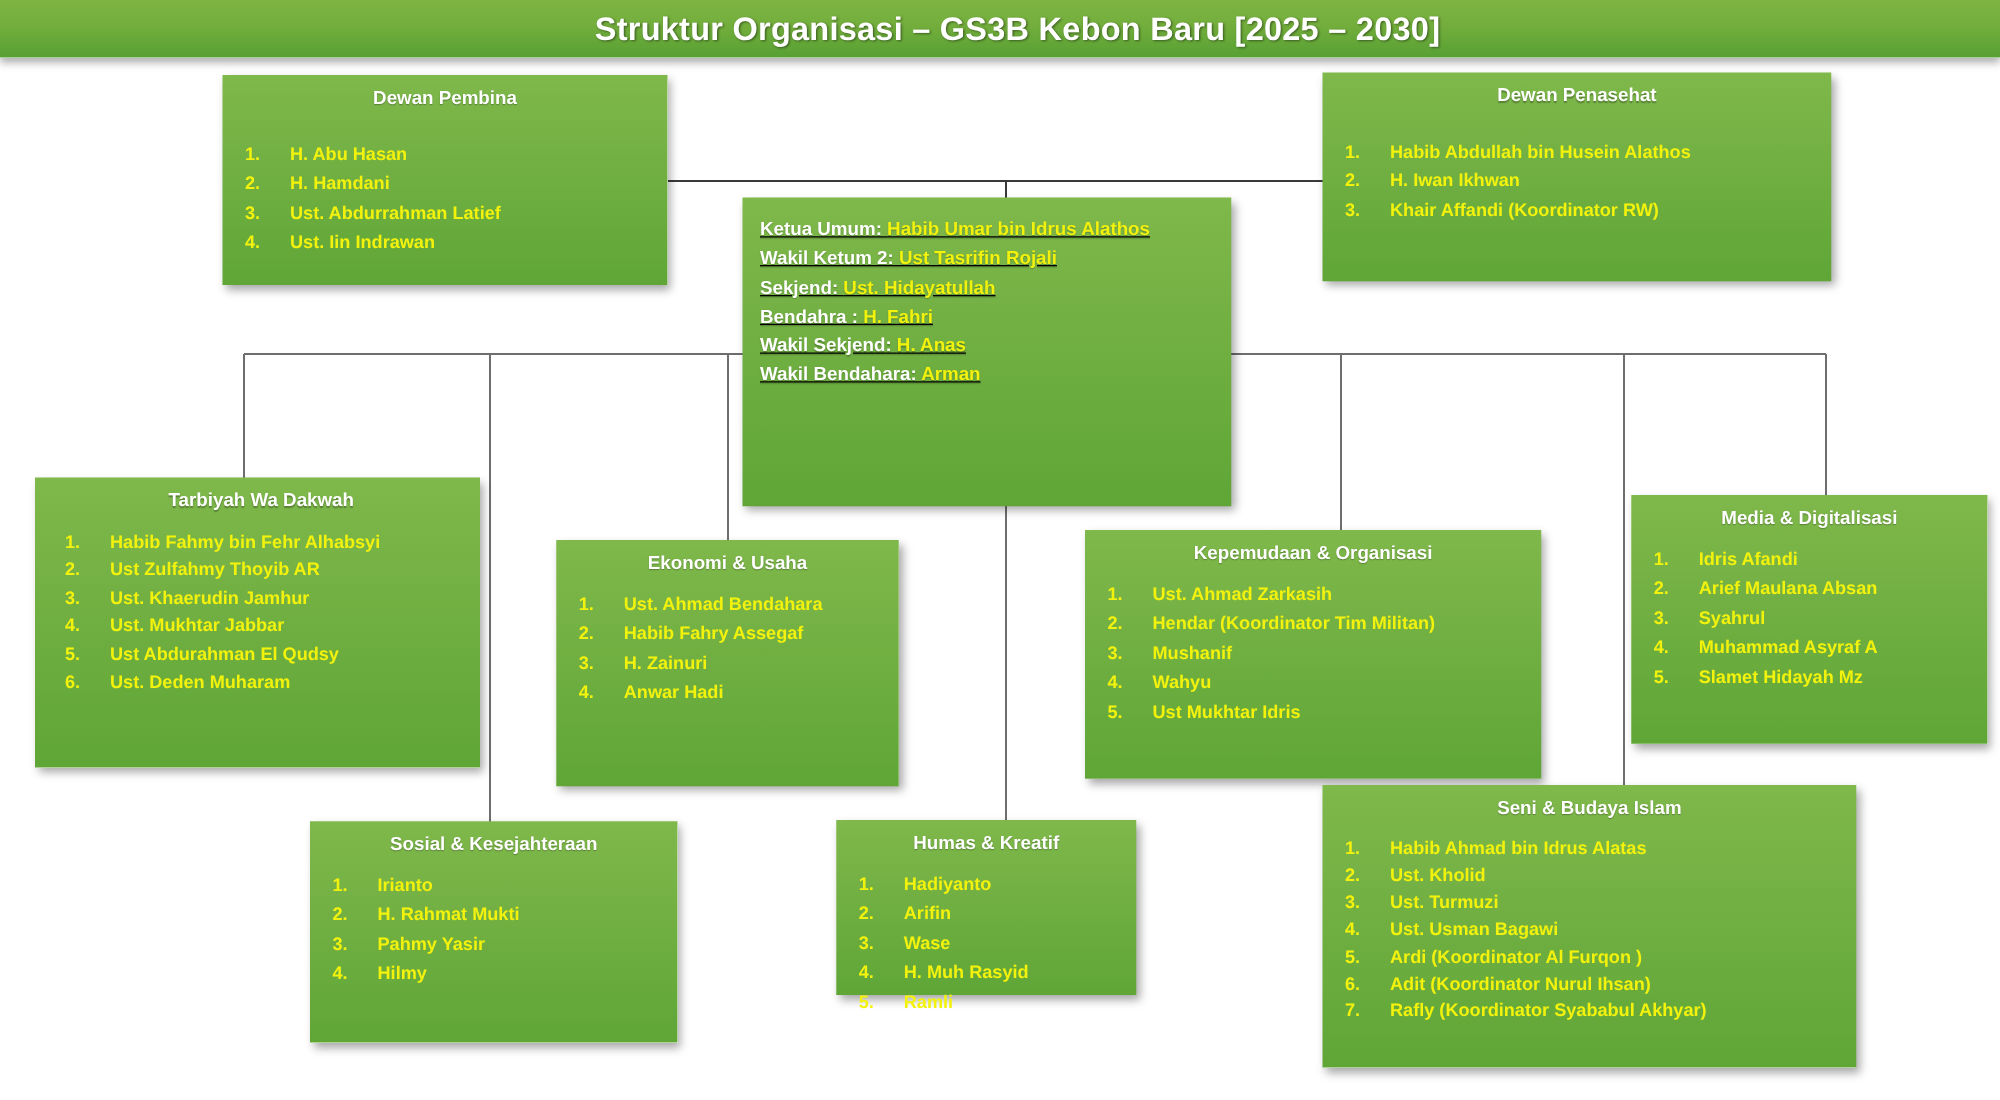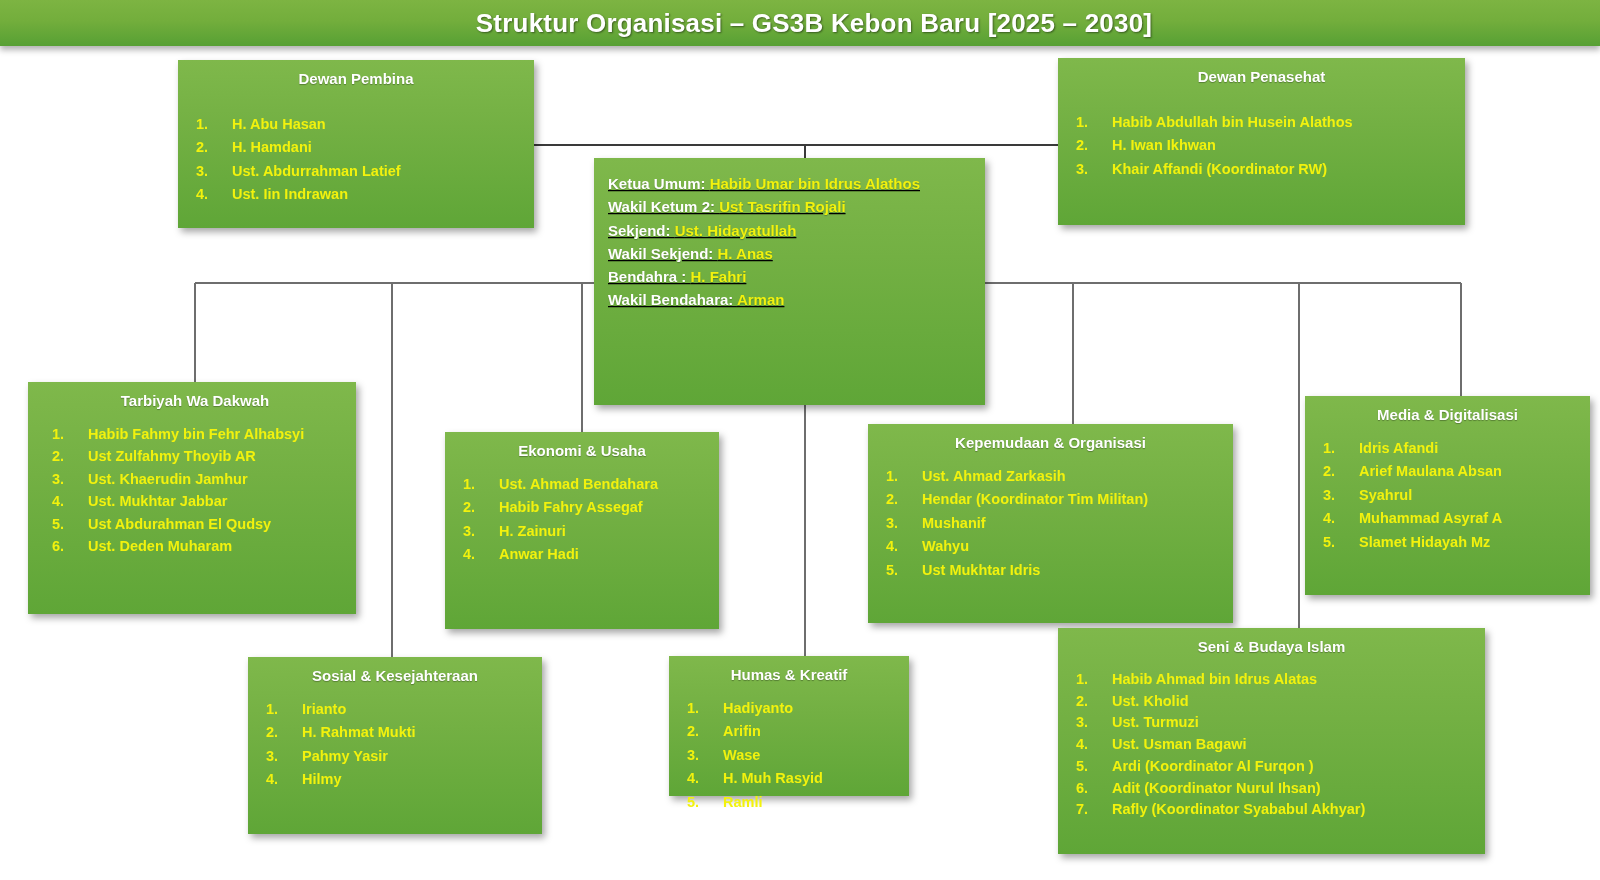--- a/index.html
+++ b/index.html
@@ -63,21 +63,21 @@
     font-size:15px;line-height:1.55;font-weight:bold;white-space:nowrap;
     color:#ffffff;
     text-shadow:0 1px 1px rgba(0,0,0,.25);
   }
   .kvlist li .v{color:#F2F20D;}
 
   
   #n-pembina   {left:178px; top:60px;  width:356px; height:168px;}
   #n-penasehat {left:1058px;top:58px;  width:407px; height:167px;}
   #n-pengurus  {left:594px; top:158px; width:391px; height:247px; padding-top:14px;}
-  #n-tarbiyah  {left:28px;  top:382px; width:328px; height:232px;padding-left:20px;}
+  #n-tarbiyah  {left:28px;  top:382px; width:356px; height:232px;padding-left:20px;}
   #n-ekonomi   {left:445px; top:432px; width:274px; height:197px;}
   #n-kepemudaan{left:868px; top:424px; width:365px; height:199px;}
   #n-media     {left:1305px;top:396px; width:285px; height:199px;}
   #n-sosial    {left:236px; top:657px; width:294px; height:177px;margin-left:12px;}
   #n-humas     {left:669px; top:656px; width:240px; height:140px;}
   #n-seni      {left:1058px;top:628px; width:427px; height:226px;}
 
   #n-pengurus .ttl{margin-bottom:16px;}
   #n-tarbiyah .ttl,#n-ekonomi .ttl,#n-kepemudaan .ttl,#n-media .ttl,
   #n-sosial .ttl,#n-humas .ttl,#n-seni .ttl{margin-bottom:12px;}
@@ -157,22 +157,22 @@
           <span class="val">Khair Affandi (Koordinator RW)</span>
         </li>
       </ol>
   </div>
 
   <div class="node" id="n-pengurus">
     <ul class="kvlist">
         <li><span class="k">Ketua Umum: </span><span class="v">Habib Umar bin Idrus Alathos</span></li>
         <li><span class="k">Wakil Ketum 2: </span><span class="v">Ust Tasrifin Rojali</span></li>
         <li><span class="k">Sekjend: </span><span class="v">Ust. Hidayatullah</span></li>
+        <li><span class="k">Bendahra : </span><span class="v">H. Fahri</span></li>
         <li><span class="k">Wakil Sekjend: </span><span class="v">H. Anas</span></li>
-        <li><span class="k">Bendahra : </span><span class="v">H. Fahri</span></li>
         <li><span class="k">Wakil Bendahara: </span><span class="v">Arman</span></li>
       </ul>
   </div>
 
   <div class="node" id="n-tarbiyah">
     <div class="ttl">Tarbiyah Wa Dakwah</div>
     <ol>
         <li>
           <span class="num">1.</span>
           <span class="val">Habib Fahmy bin Fehr Alhabsyi</span>

